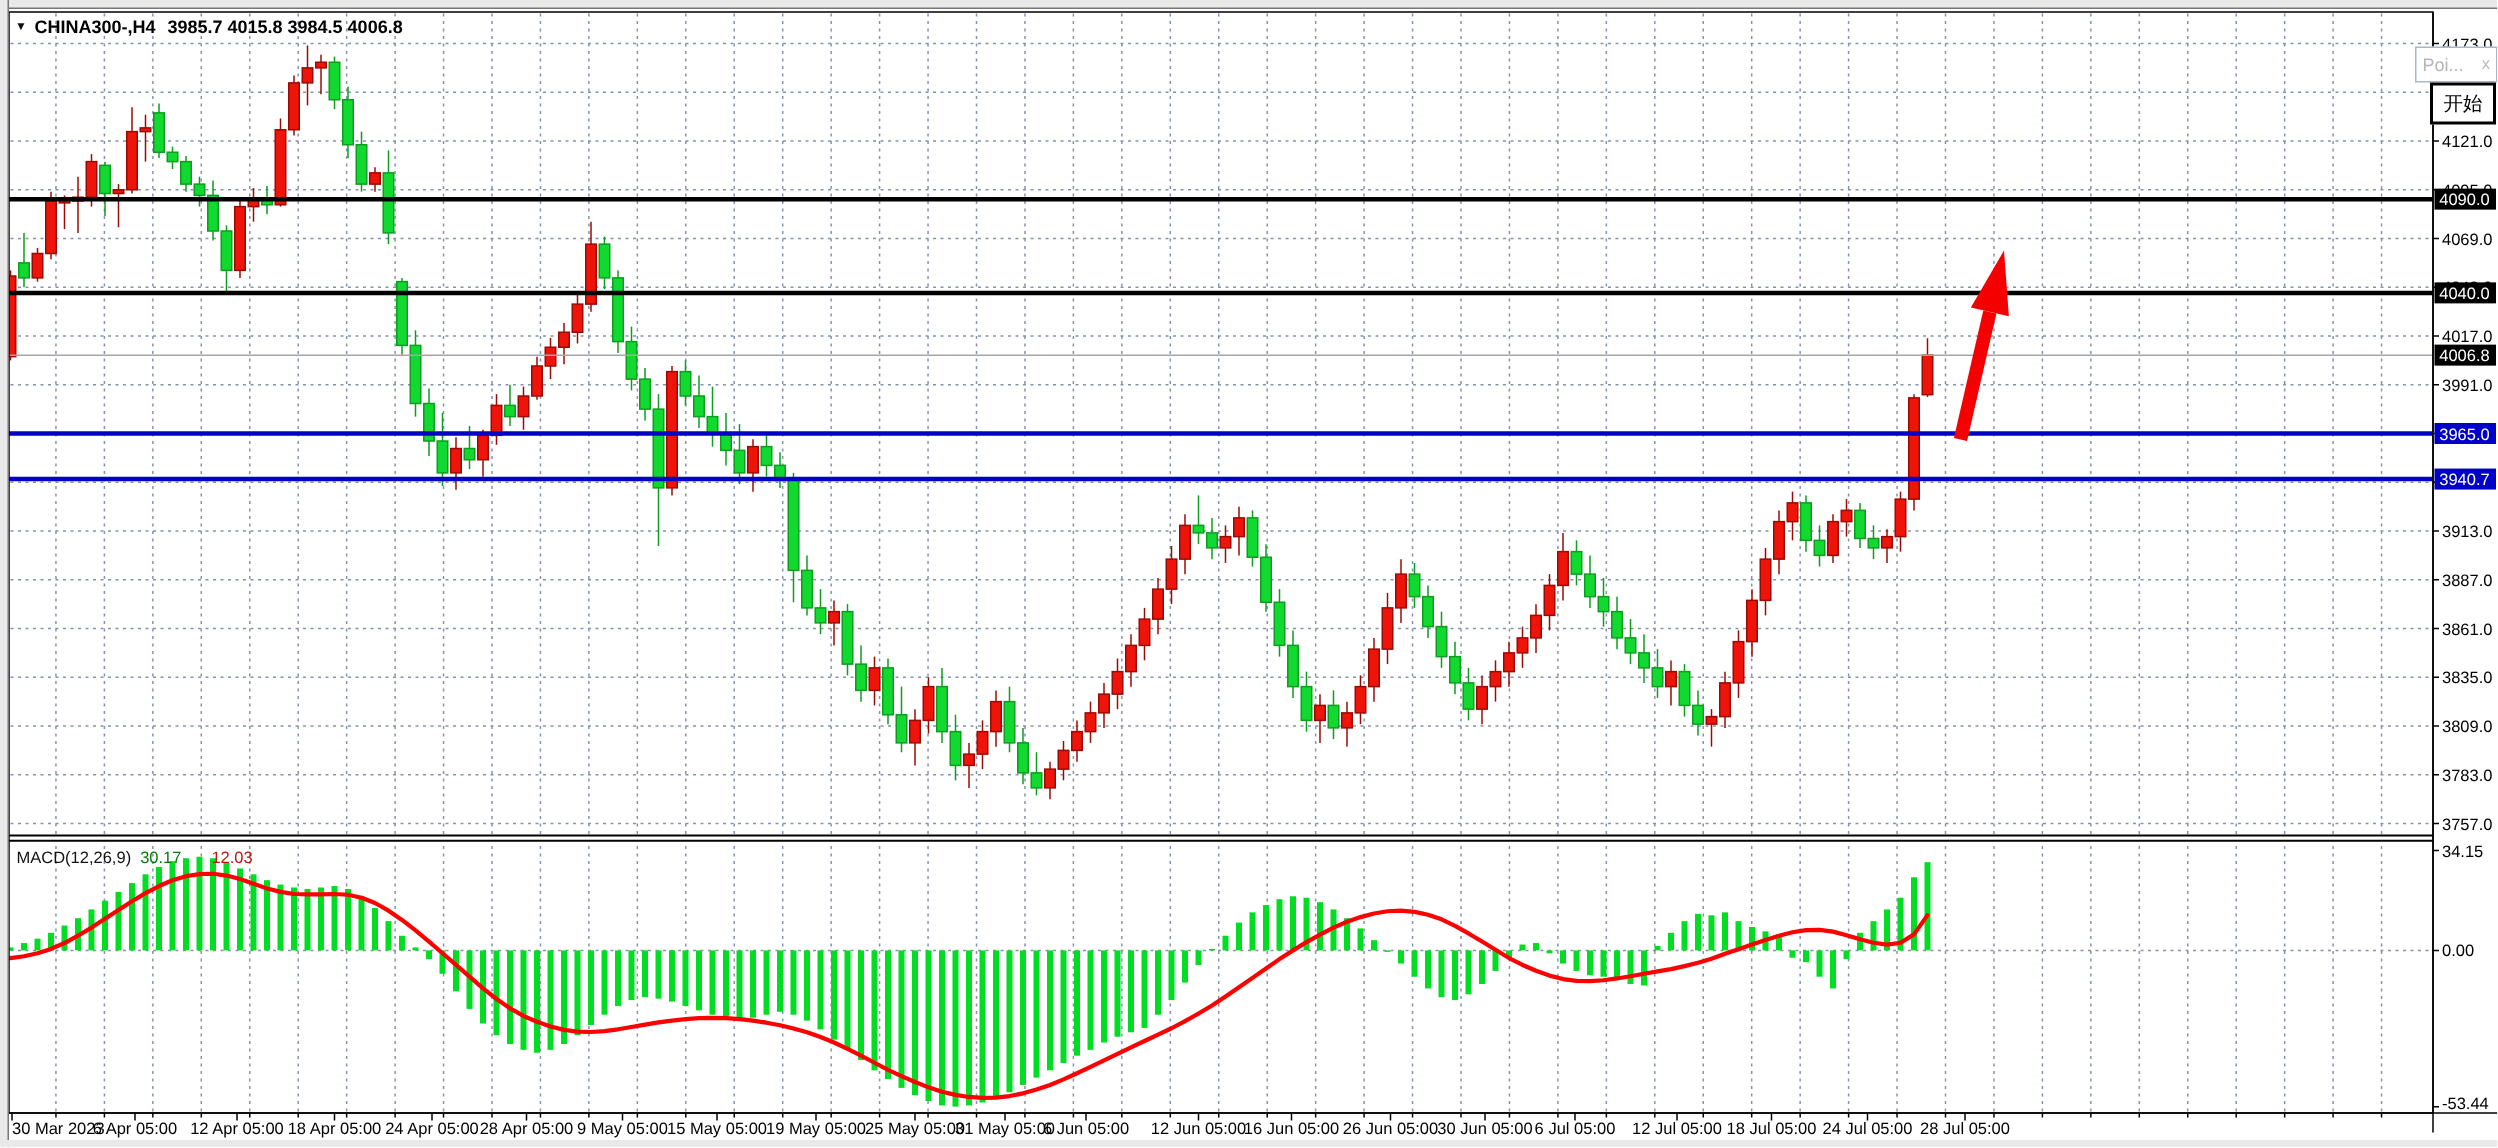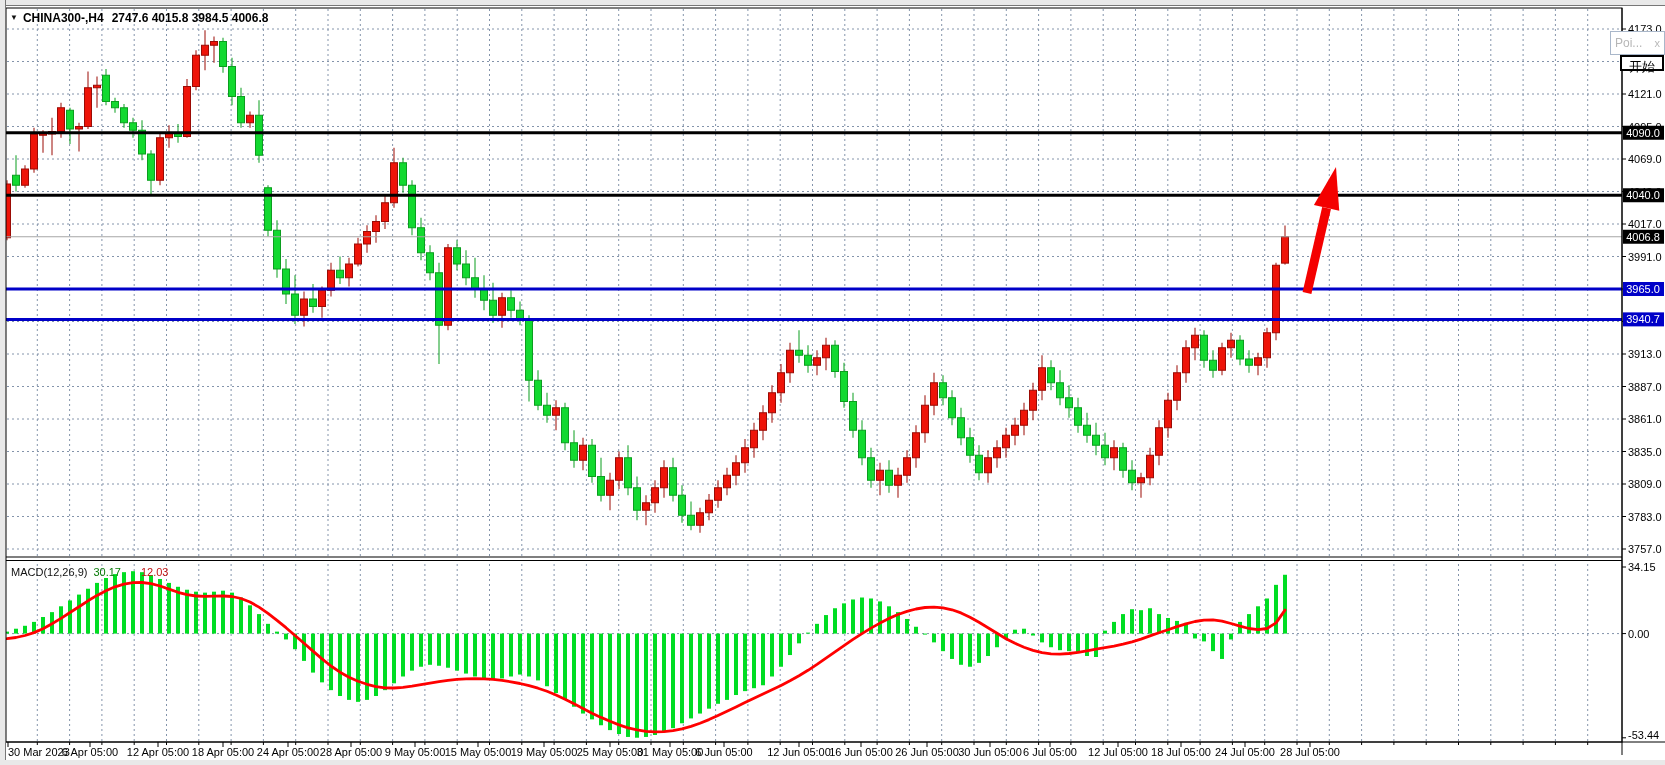--- a/index.html
+++ b/index.html
@@ -14,21 +14,21 @@
   .title{position:absolute;left:10px;top:11px;font-size:12px;font-weight:700;color:#000;white-space:nowrap;}
   .title .tri{font-size:8px;vertical-align:2px;margin-right:5px;color:#111;}
   .title .ohlc{margin-left:8px;}
   .macd-lab{position:absolute;left:11px;top:566px;font-size:11px;color:#111;white-space:nowrap;}
   .macd-lab .v1{margin-left:6px;color:#067a06;margin-top:12px;}
   .macd-lab .v2{margin-left:20px;color:#c01414;}
   .poi{position:absolute;left:1610px;top:31px;width:55px;height:24px;background:#ffffff;
        border:1px solid #a9b7ca;box-sizing:border-box;display:flex;align-items:center;padding:0 4px;}
   .poi-t{color:#b6b6b6;font-size:12px;flex:1;}
   .poi-x{color:#b9b9b9;font-size:11px;cursor:pointer;}
-  .start{position:absolute;left:1620px;top:55px;width:44px;height:16px;background:#ffffff;
+  .start{position:absolute;left:1620px;top:55px;width:44px;height:28px;background:#ffffff;
          border:2px solid #000;font-family:"Liberation Sans",sans-serif;font-size:13px;color:#000;
          padding:0;line-height:20px;cursor:pointer;}
 </style>
 </head>
 <body>
 
 <div id="screen">
   <svg id="plot" width="1665" height="765" viewBox="0 0 1665 765">
       <rect x="6" y="8" width="1616" height="734" fill="#ffffff"></rect>
       <line x1="37.3" y1="9" x2="37.3" y2="741" stroke="#8494ab" stroke-width="1" stroke-dasharray="2 3"></line>
@@ -682,21 +682,21 @@
       <text x="1643" y="240.74999999999977" text-anchor="middle" class="bw">4006.8</text>
       <line x1="1307" y1="293" x2="1326.579626608949" y2="207.92989818180808" stroke="#f40000" stroke-width="9"></line>
       <polygon points="1336,167 1339.248404617604,210.84572804094293 1313.910848600294,205.01406832267324" fill="#f40000"></polygon>
     </svg>
 
   <div class="edge-t"></div>
   <div class="edge-l"></div>
   <div class="edge-b"></div>
 
   <div class="title">
-    <span class="tri">▼</span><span>CHINA300-,H4</span><span class="ohlc">2747.6 4015.8 3984.5 4006.8</span>
+    <span class="tri">▼</span><span>CHINA300-,H4</span><span class="ohlc">3985.7 4015.8 3984.5 4006.8</span>
   </div>
 
   <div class="macd-lab">
     <span>MACD(12,26,9)</span><span class="v1">30.17</span><span class="v2">12.03</span>
   </div>
 
   <div class="poi">
     <span class="poi-t">Poi...</span>
     <span class="poi-x">x</span>
   </div>

